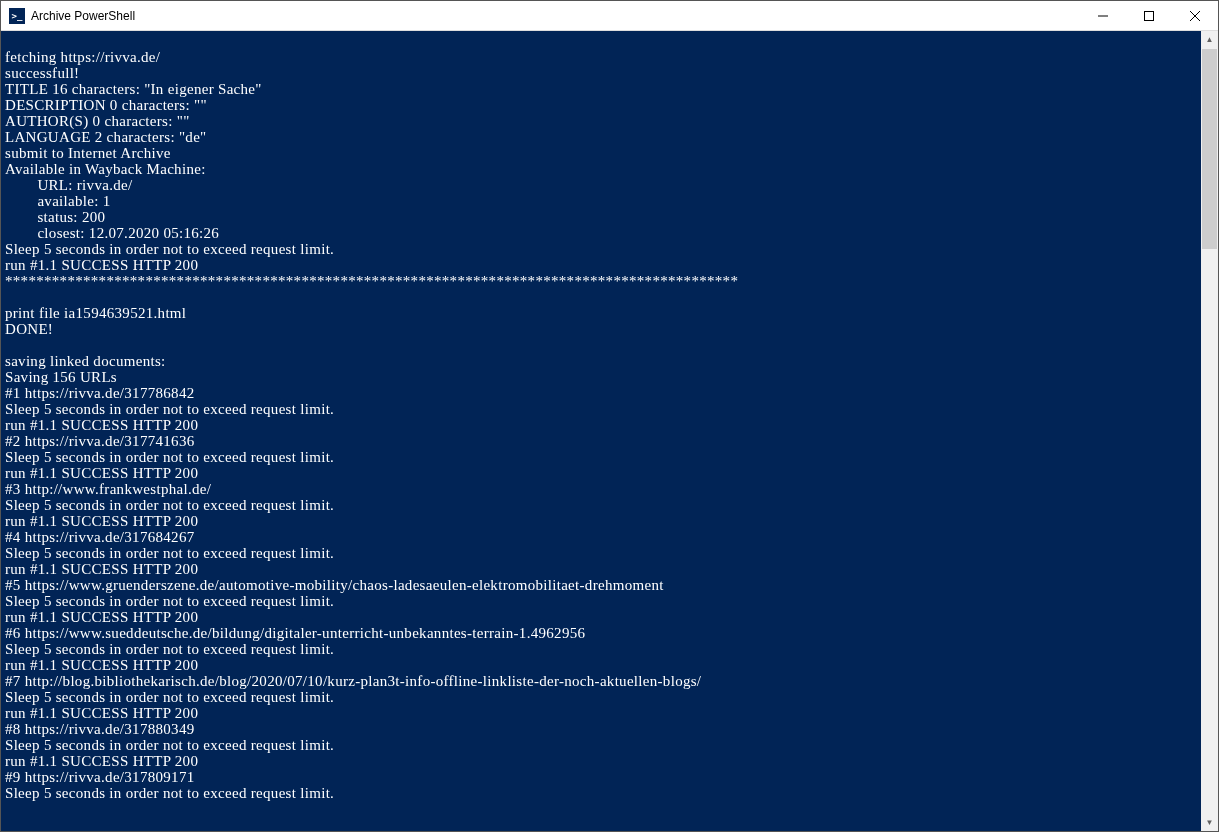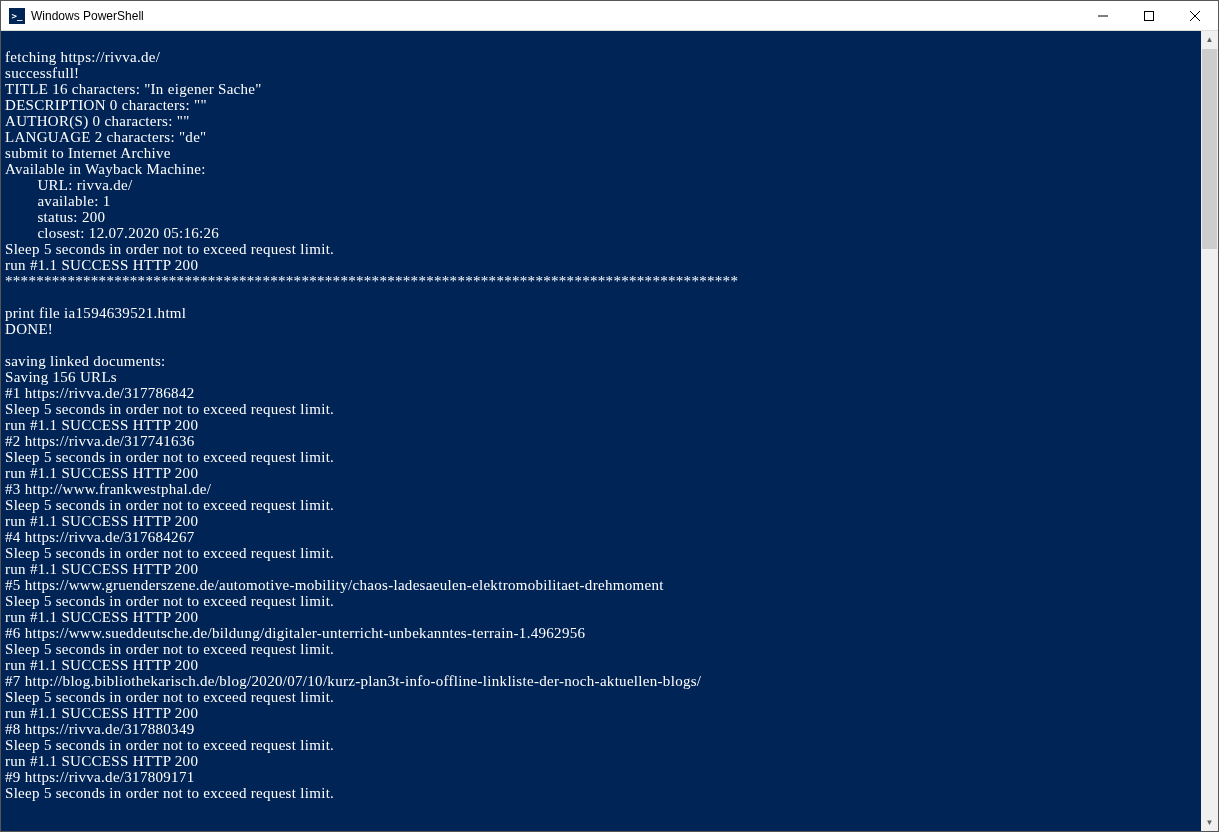--- a/index.html
+++ b/index.html
@@ -99,21 +99,21 @@
       color: #606060;
     }
     .scroll-arrow.up { top: 0; }
     .scroll-arrow.down { bottom: 0; }
   </style>
 </head>
 <body>
 
 <div class="titlebar">
   <div class="titlebar-icon">&gt;_</div>
-  <div class="titlebar-title">Windows PowerShell</div>
+  <div class="titlebar-title">Archive PowerShell</div>
   <div class="window-controls">
     <div class="win-btn">
       <svg width="10" height="10">
           <line x1="0" y1="5" x2="10" y2="5" stroke="#000" stroke-width="1"></line>
         </svg>
     </div>
     <div class="win-btn">
       <svg width="10" height="10">
           <rect x="0.5" y="0.5" width="9" height="9" fill="none" stroke="#000" stroke-width="1"></rect>
         </svg>

